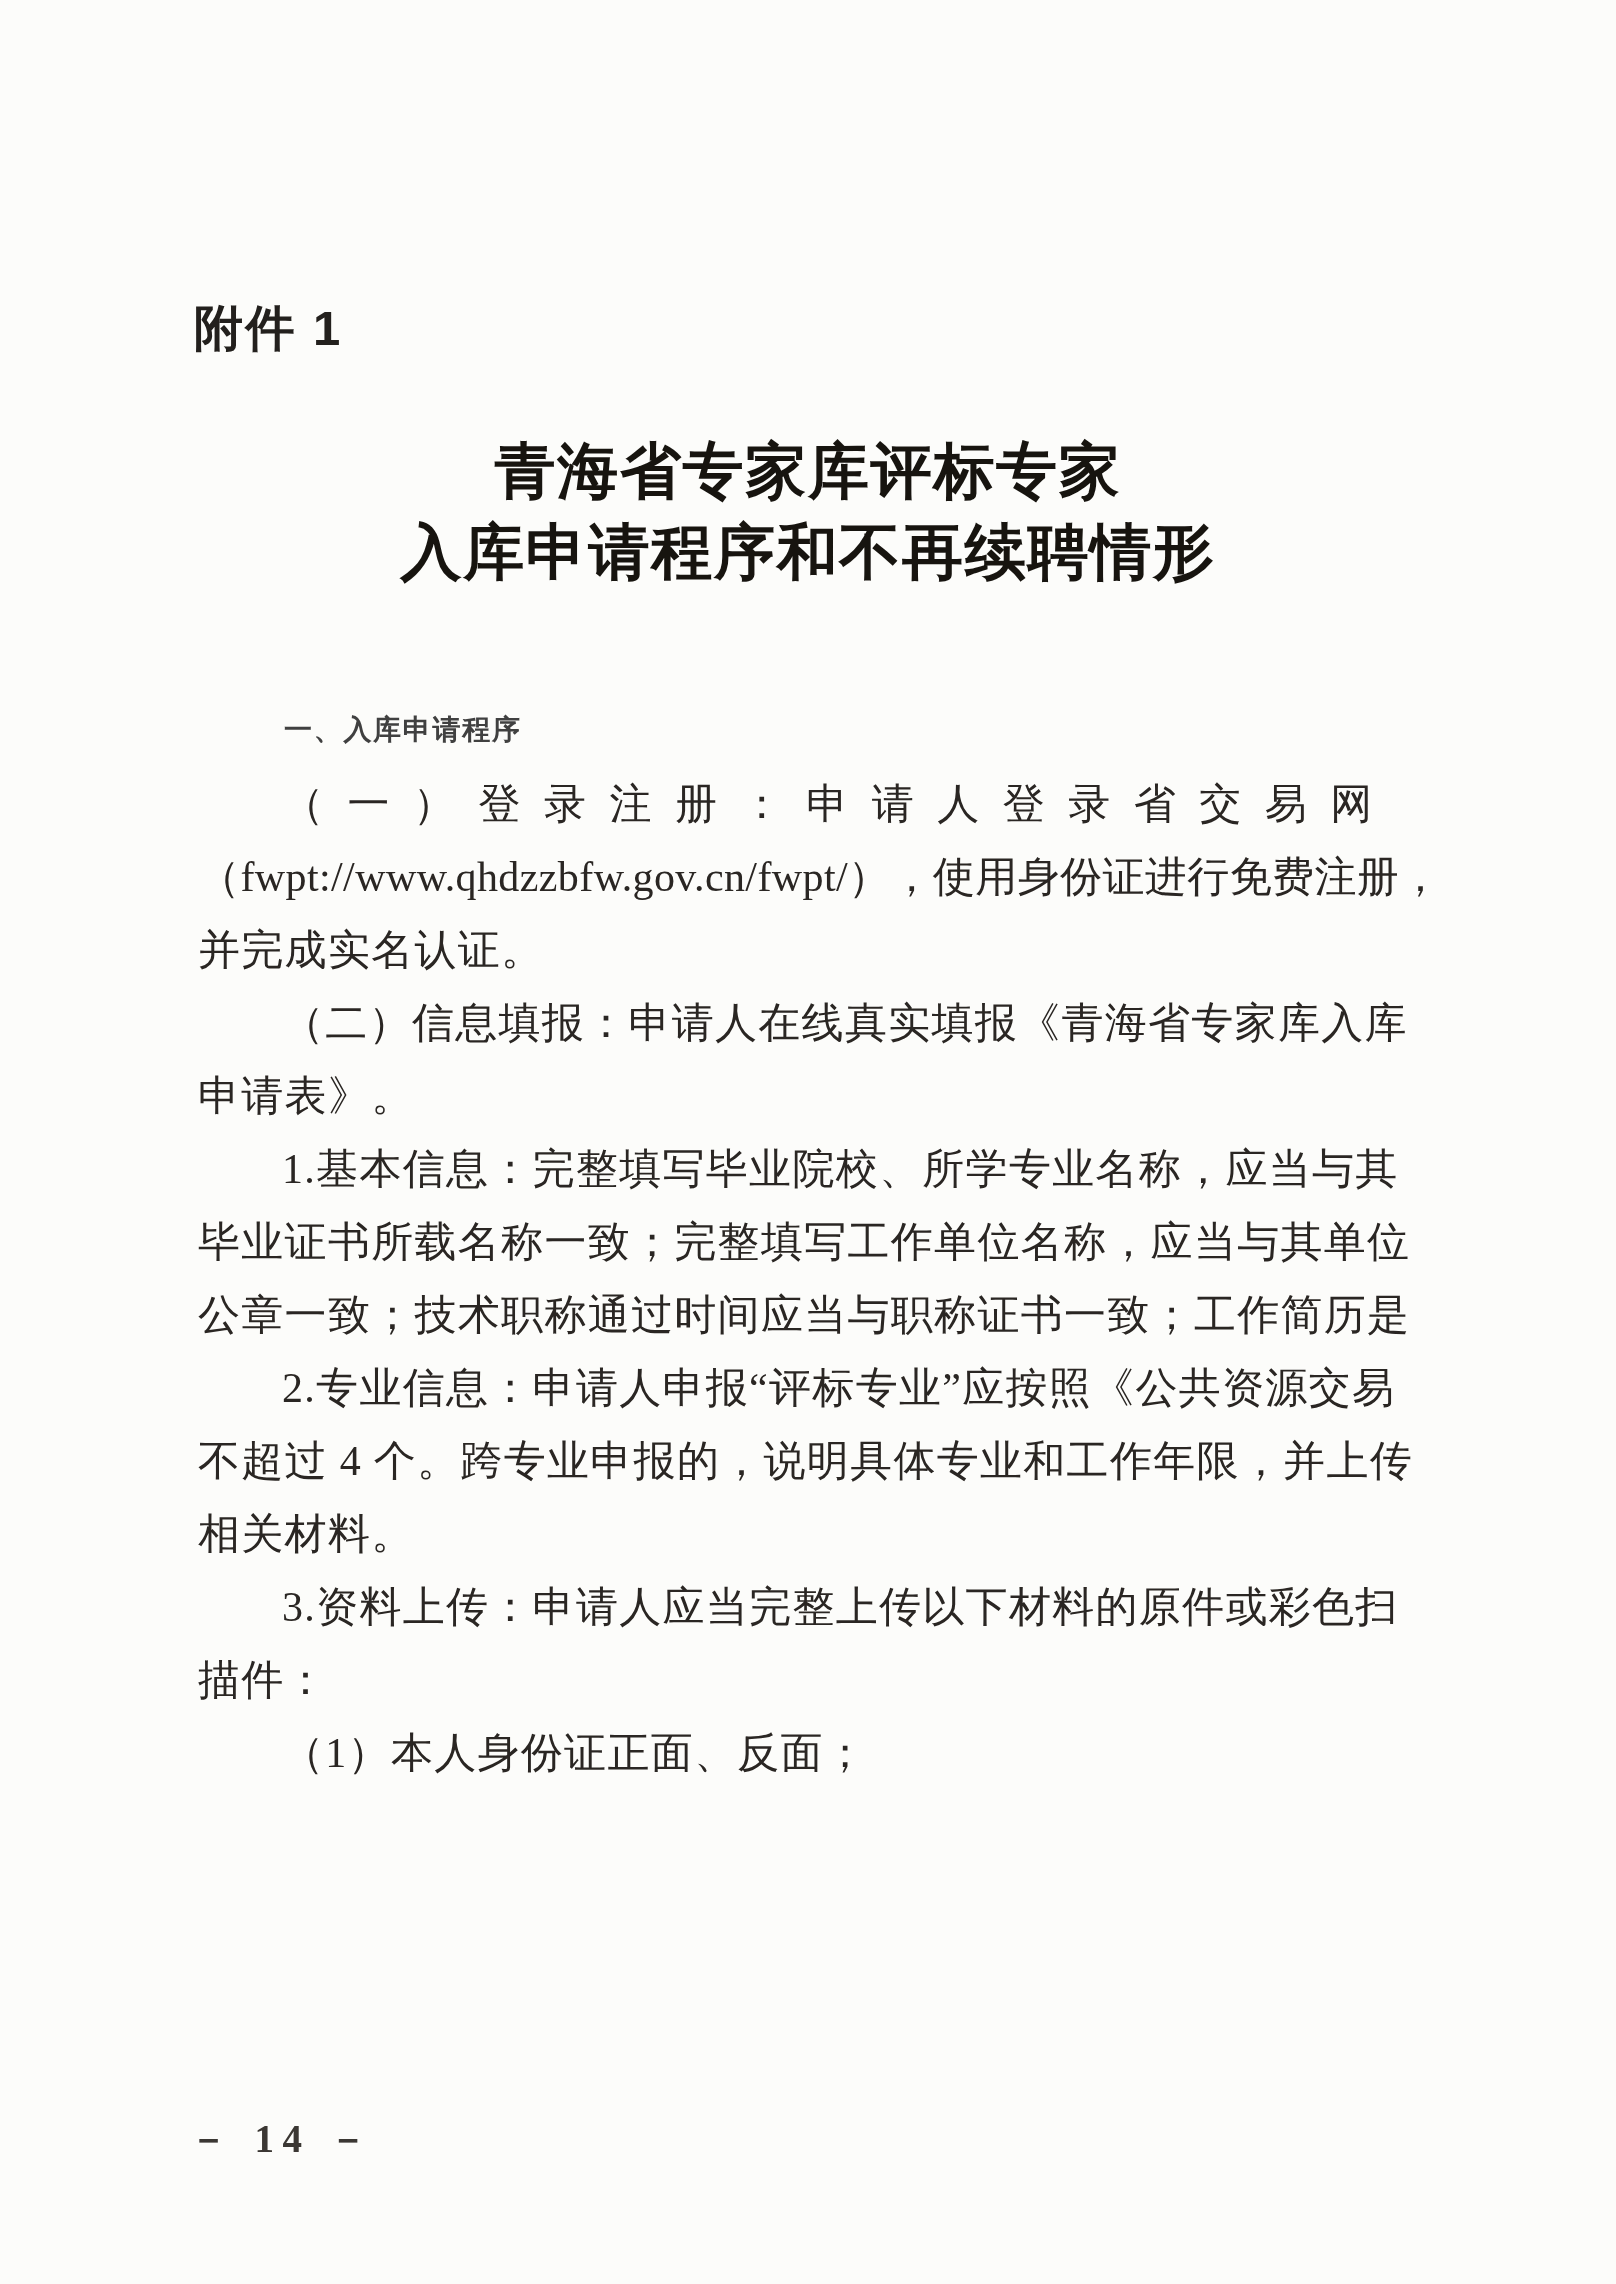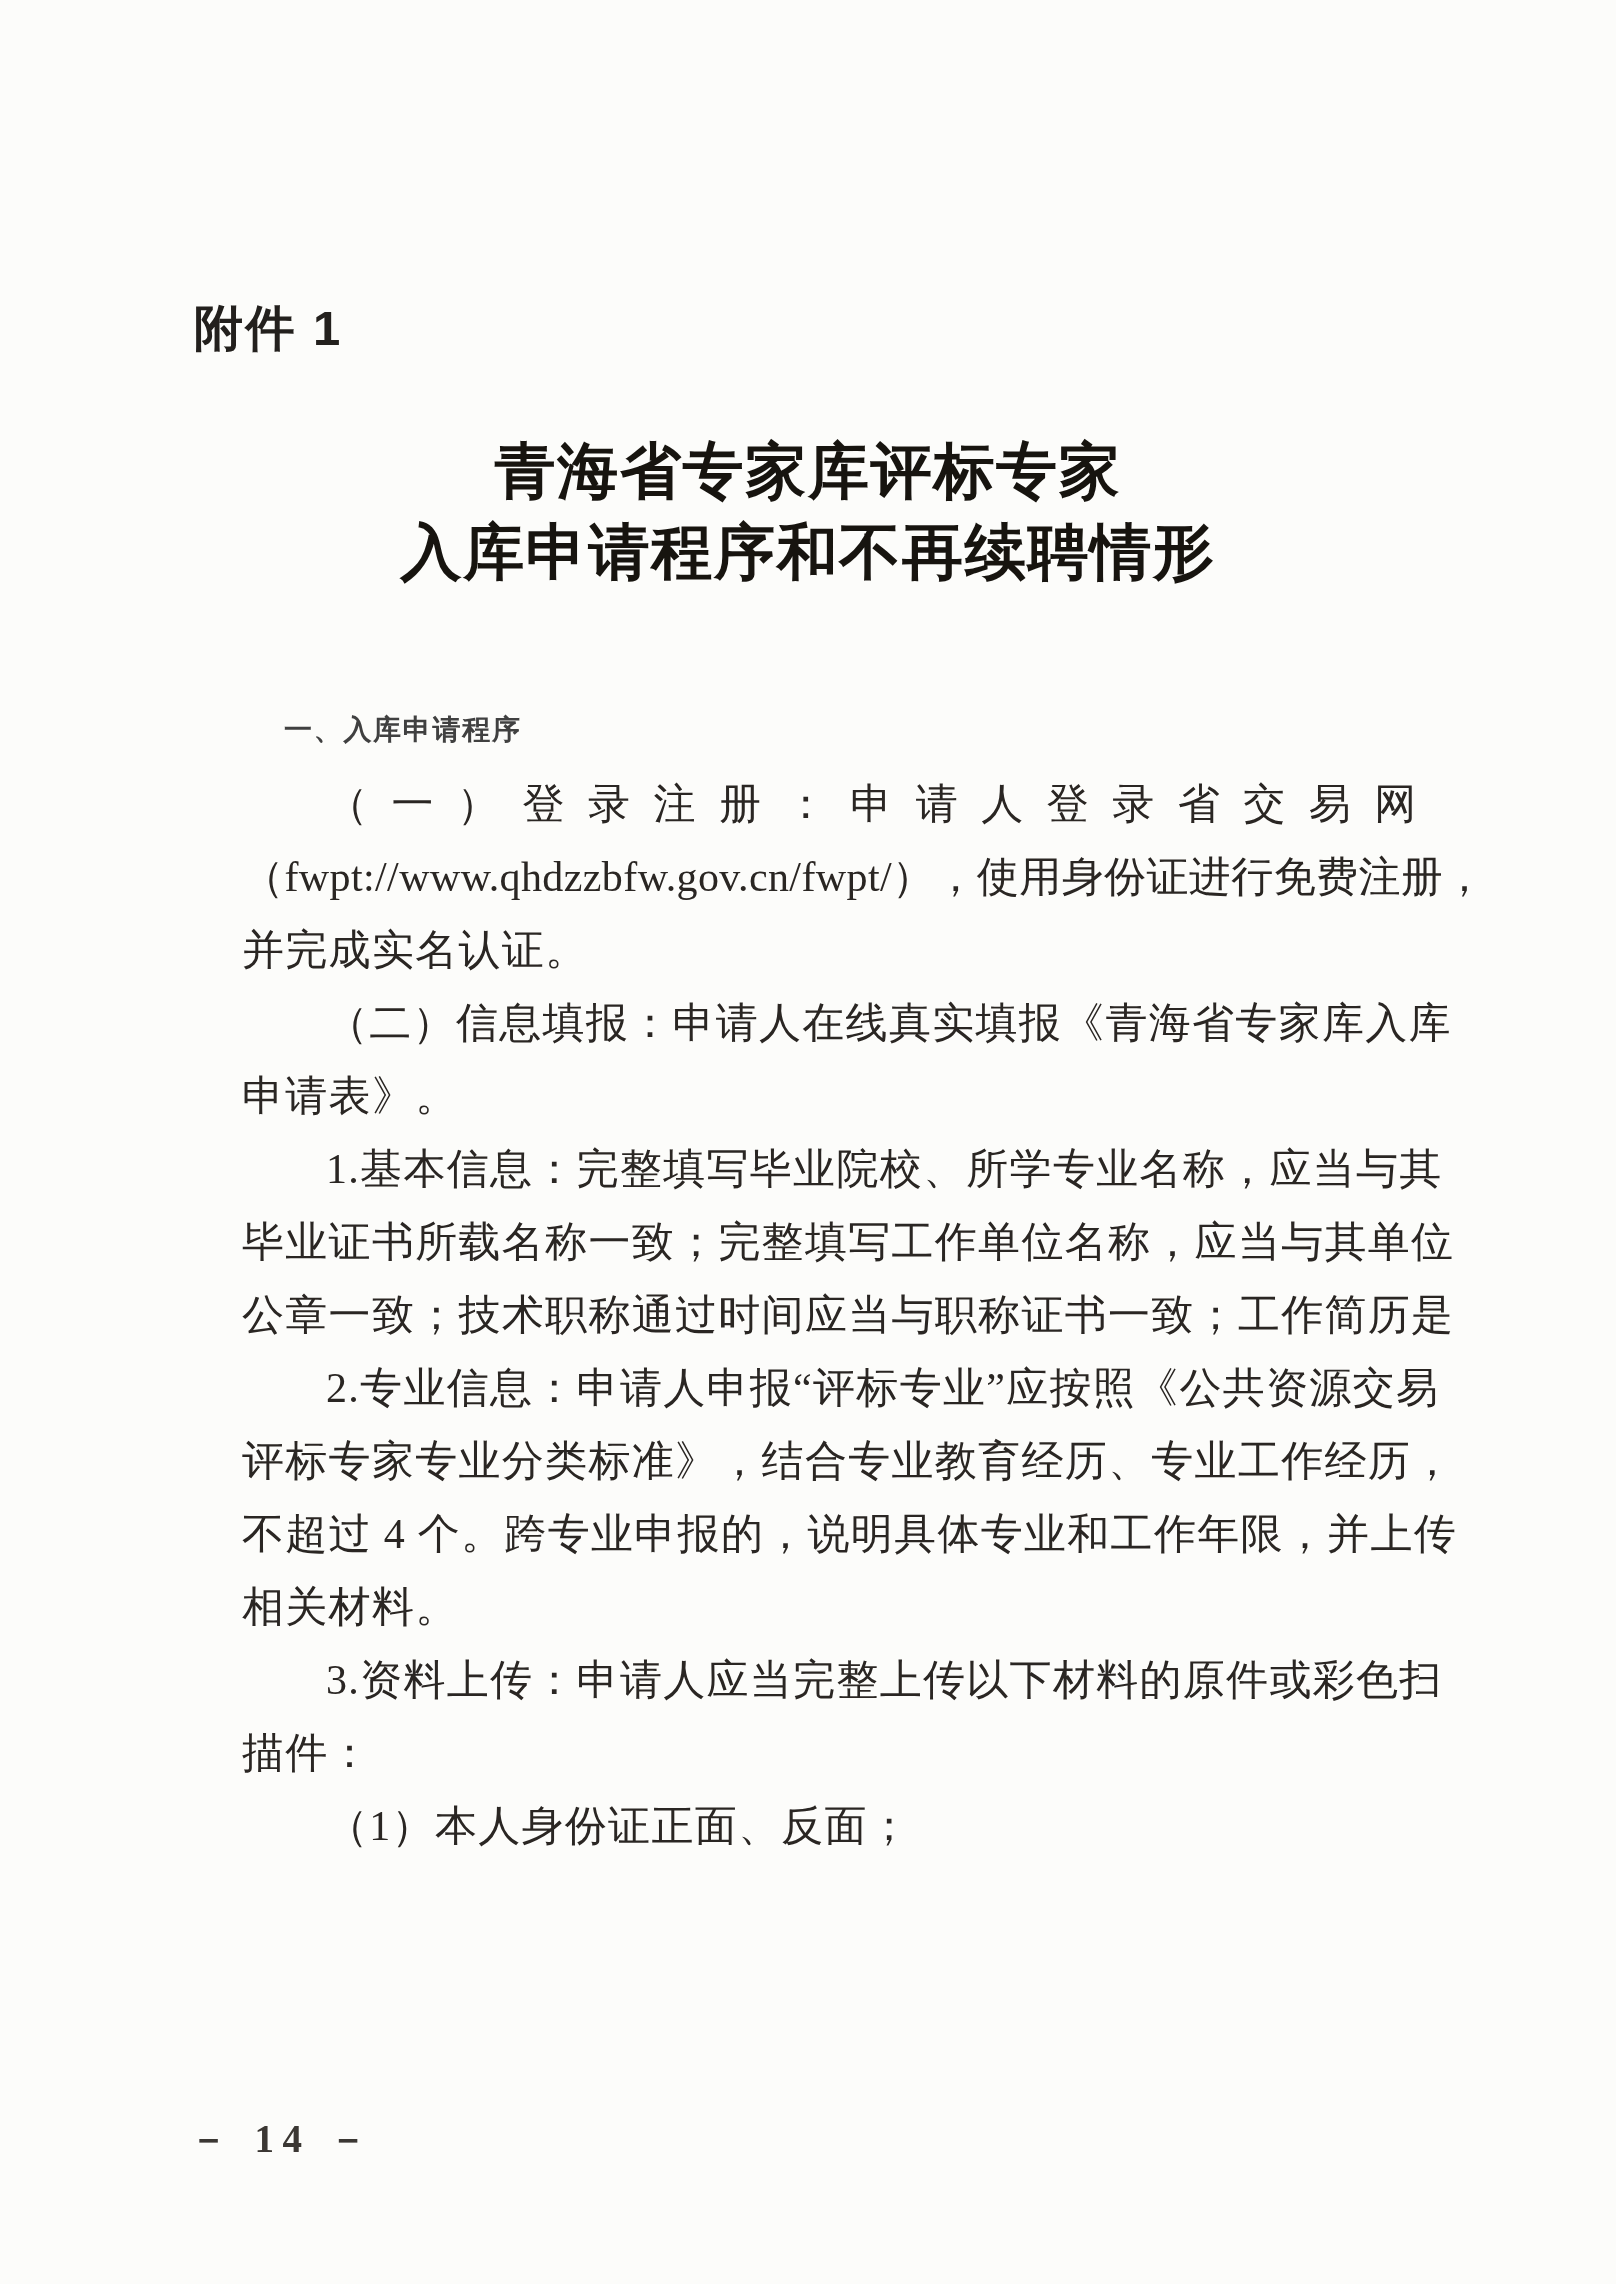--- a/index.html
+++ b/index.html
@@ -34,21 +34,20 @@
   }
   .body-lines{
     position:absolute;left:198px;top:768px;width:1229px;
     font-size:42px;
   }
   .line{
     height:73px;line-height:73px;
     white-space:nowrap;
     letter-spacing:1.3px;
     color:#2a2623;
-    margin-left:44px;
   }
   .line.indent{text-indent:84px;}
   .line.spread{letter-spacing:0.56em;}
   .line.url{letter-spacing:0.4px;}
   .page-number{
     position:absolute;left:189px;top:2115px;
     font-size:39px;line-height:47px;
     color:#3b3733;letter-spacing:8.4px;font-weight:bold;
   }
 </style>
@@ -68,21 +67,20 @@
   <div class="body-lines" id="body-lines">
       <div class="line indent spread">（一）登录注册：申请人登录省交易网</div>
       <div class="line url">（fwpt://www.qhdzzbfw.gov.cn/fwpt/），使用身份证进行免费注册，</div>
       <div class="line">并完成实名认证。</div>
       <div class="line indent">（二）信息填报：申请人在线真实填报《青海省专家库入库</div>
       <div class="line">申请表》。</div>
       <div class="line indent">1.基本信息：完整填写毕业院校、所学专业名称，应当与其</div>
       <div class="line">毕业证书所载名称一致；完整填写工作单位名称，应当与其单位</div>
       <div class="line">公章一致；技术职称通过时间应当与职称证书一致；工作简历是</div>
       <div class="line indent">2.专业信息：申请人申报“评标专业”应按照《公共资源交易</div>
-      <div class="line">评标专家专业分类标准》，结合专业教育经历、专业工作经历，</div>
       <div class="line">不超过 4 个。跨专业申报的，说明具体专业和工作年限，并上传</div>
       <div class="line">相关材料。</div>
       <div class="line indent">3.资料上传：申请人应当完整上传以下材料的原件或彩色扫</div>
       <div class="line">描件：</div>
       <div class="line indent">（1）本人身份证正面、反面；</div>
     </div>
 
   <div class="page-number">－ 14 －</div>
 </div>
 

